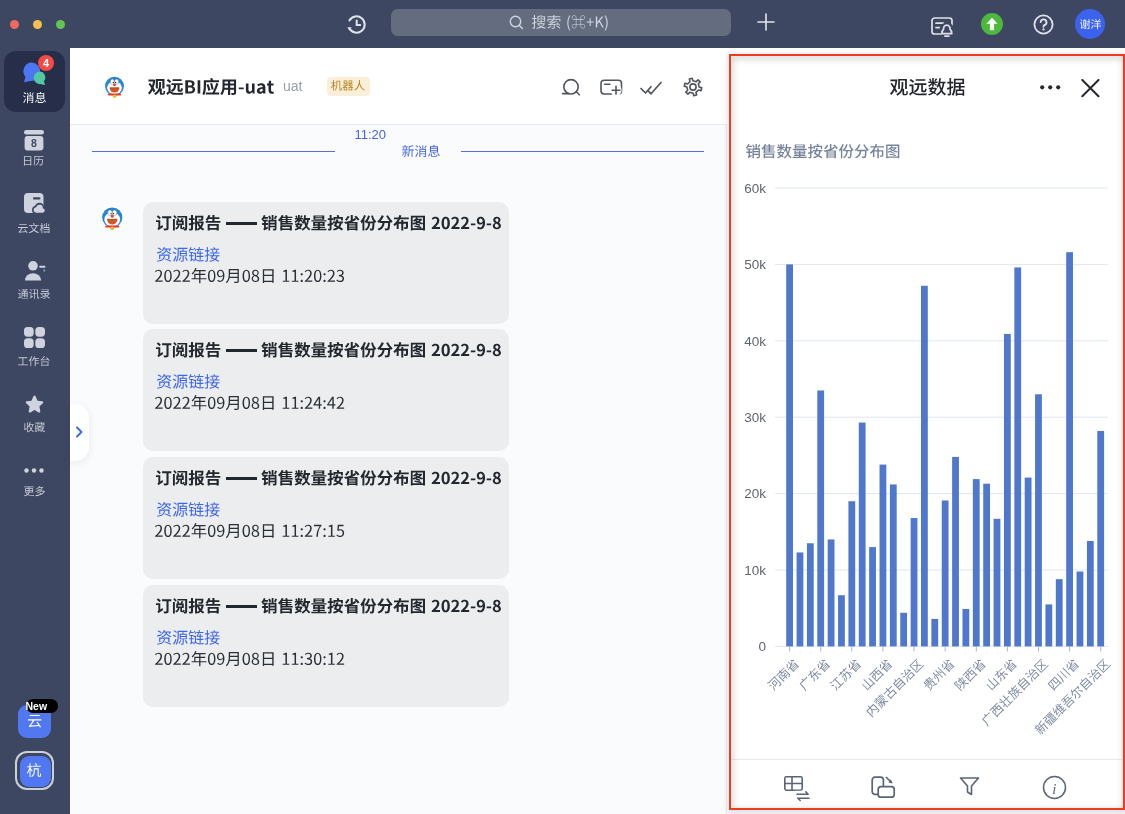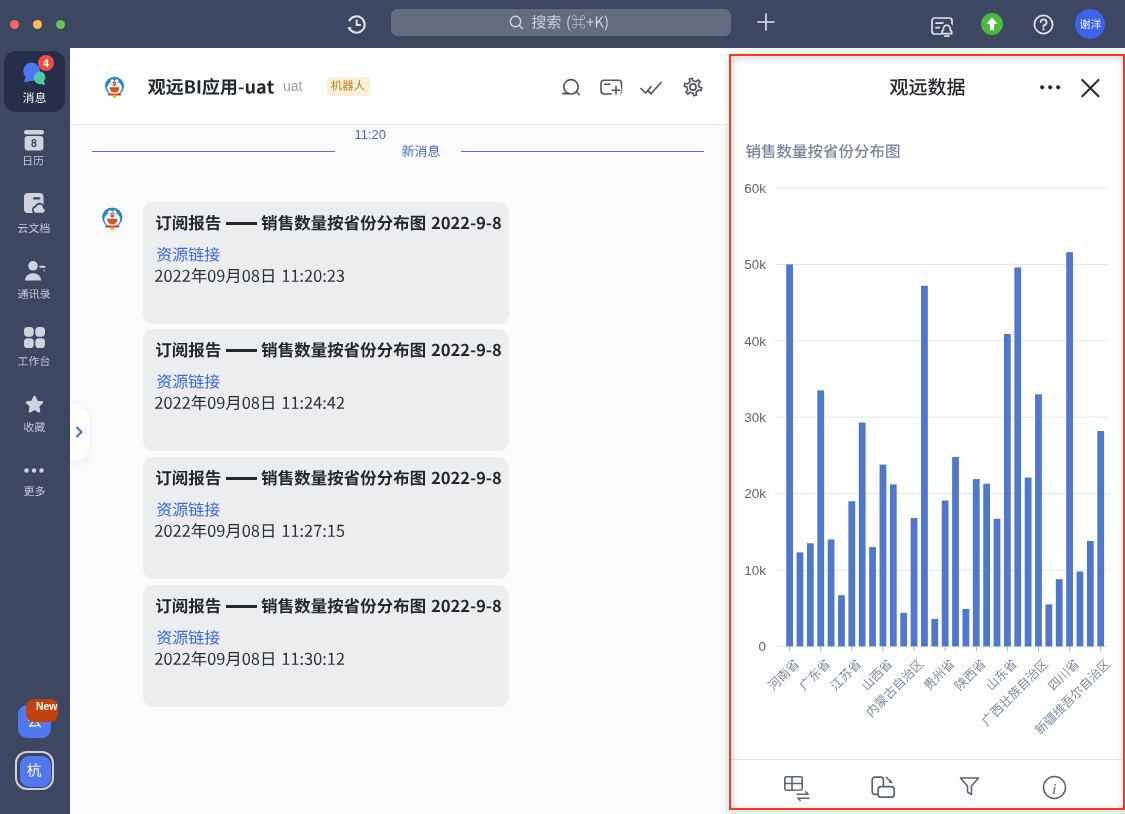--- a/index.html
+++ b/index.html
@@ -100,21 +100,21 @@
     <circle cx="10" cy="4.5" r="2.2"></circle>
     <circle cx="17.5" cy="4.5" r="2.2"></circle>
   </svg>
 <svg style="position:absolute;left:22.6px;top:485.0px" width="23" height="12" viewBox="0 0 23 12">
     <path transform="translate(0.48,10.26)" d="M2.8 -2.6 2.1 -2.3C2.4 -1.7 2.9 -1.2 3.4 -0.8C2.8 -0.4 1.8 -0.1 0.5 0.2C0.7 0.4 0.9 0.7 1 0.9C2.4 0.6 3.5 0.2 4.2 -0.3C5.7 0.5 7.7 0.7 10.3 0.8C10.4 0.6 10.5 0.2 10.7 0C8.2 -0 6.3 -0.2 4.9 -0.8C5.4 -1.4 5.7 -2 5.9 -2.7H9.6V-7H6V-7.9H10.3V-8.7H0.7V-7.9H5.1V-7H1.7V-2.7H5C4.9 -2.2 4.6 -1.7 4.1 -1.3C3.6 -1.6 3.1 -2 2.8 -2.6ZM2.5 -4.5H5.1V-4.1C5.1 -3.8 5.1 -3.6 5.1 -3.4H2.5ZM6 -3.4C6 -3.6 6 -3.8 6 -4.1V-4.5H8.8V-3.4ZM2.5 -6.3H5.1V-5.2H2.5ZM6 -6.3H8.8V-5.2H6Z M16 -9.3C15.3 -8.3 14 -7.3 12.2 -6.5C12.4 -6.4 12.7 -6.1 12.8 -6C13.8 -6.4 14.6 -7 15.4 -7.5H18.5C17.9 -6.9 17.2 -6.3 16.3 -5.8C15.9 -6.1 15.3 -6.5 14.9 -6.7L14.3 -6.3C14.7 -6.1 15.2 -5.7 15.6 -5.4C14.4 -4.8 13.1 -4.4 11.9 -4.2C12 -4 12.2 -3.7 12.3 -3.5C15.1 -4.1 18.3 -5.5 19.8 -8L19.2 -8.3L19.1 -8.3H16.2C16.5 -8.5 16.7 -8.8 16.9 -9.1ZM17.8 -5.4C17 -4.3 15.4 -3.1 13.2 -2.3C13.4 -2.2 13.6 -1.9 13.7 -1.7C15.1 -2.2 16.2 -2.9 17.2 -3.7H20.2C19.6 -2.8 18.8 -2.1 17.9 -1.6C17.5 -1.9 16.9 -2.4 16.5 -2.7L15.8 -2.3C16.2 -1.9 16.7 -1.5 17.1 -1.2C15.6 -0.5 13.7 -0.1 11.8 0.1C12 0.3 12.1 0.7 12.2 0.9C16.1 0.4 19.8 -0.8 21.4 -4.1L20.8 -4.4L20.7 -4.4H18C18.3 -4.7 18.5 -4.9 18.7 -5.2Z" fill="#c8cdd9" fill-opacity="1.0"></path>
   </svg>
 <div class="abs" style="left:18px;top:705px;width:32.5px;height:32.5px;border-radius:9px;background:#5178f1"></div>
 <svg style="position:absolute;left:26.5px;top:713.9px" width="15" height="15" viewBox="0 0 15 15">
     <path transform="translate(0.16,12.40)" d="M2.5 -11.4V-10.3H12.6V-11.4ZM2.1 0.7C2.7 0.4 3.6 0.4 11.9 -0.4C12.2 0.2 12.5 0.8 12.8 1.2L13.9 0.6C13.1 -0.8 11.6 -3 10.3 -4.7L9.3 -4.2C9.9 -3.3 10.6 -2.4 11.2 -1.4L3.6 -0.8C4.8 -2.3 6.1 -4.1 7.1 -6H14.2V-7.2H0.8V-6H5.5C4.5 -4.1 3.3 -2.2 2.9 -1.7C2.4 -1.1 2 -0.7 1.7 -0.6C1.8 -0.2 2.1 0.4 2.1 0.7Z" fill="#ffffff" fill-opacity="1.0"></path>
   </svg>
-<div class="abs" style="left:25.5px;top:699px;width:32px;height:23px;border-radius:8px;background:#c2410c;color:#fff;font-size:10.5px;font-weight:bold;text-align:right;line-height:15px">New</div>
+<div class="abs" style="left:25.5px;top:699px;width:32px;height:14px;border-radius:8px;background:#000000;color:#fff;font-size:10.5px;font-weight:bold;text-align:left;line-height:15px">New</div>
 <div class="abs" style="left:15px;top:751px;width:39px;height:39px;border-radius:12px;border:2.5px solid #ccd1d8;background:transparent"></div>
 <div class="abs" style="left:19.5px;top:755.5px;width:31px;height:31px;border-radius:9px;background:#5178f1"></div>
 <svg style="position:absolute;left:25.9px;top:762.3px" width="16" height="16" viewBox="0 0 16 16">
     <path transform="translate(0.52,13.73)" d="M6 -9.9V-8.9H14.2V-9.9ZM8.4 -12.4C8.8 -11.7 9.2 -10.7 9.4 -10.1L10.5 -10.5C10.3 -11.1 9.9 -12 9.4 -12.7ZM3 -12.6V-9.4H0.8V-8.4H2.9C2.4 -6.4 1.4 -4.2 0.5 -3C0.7 -2.7 0.9 -2.3 1.1 -1.9C1.8 -2.9 2.5 -4.5 3 -6.1V1.2H4V-6.3C4.5 -5.5 5.1 -4.5 5.4 -4L6.1 -4.9C5.8 -5.4 4.5 -7.3 4 -7.8V-8.4H5.6V-9.4H4V-12.6ZM7.2 -7.4V-4.6C7.2 -3 6.9 -1 4.7 0.4C5 0.6 5.3 1.1 5.5 1.3C7.8 -0.3 8.3 -2.7 8.3 -4.6V-6.3H11.1V-0.7C11.1 0.3 11.2 0.6 11.4 0.8C11.7 1 12 1.1 12.3 1.1C12.5 1.1 12.9 1.1 13.1 1.1C13.4 1.1 13.7 1 13.9 0.9C14.1 0.7 14.3 0.5 14.4 0.2C14.4 -0.2 14.5 -1.2 14.5 -1.9C14.2 -2.1 13.8 -2.2 13.6 -2.4C13.6 -1.5 13.6 -0.8 13.6 -0.5C13.5 -0.2 13.5 -0.1 13.4 -0C13.3 0 13.2 0.1 13 0.1C12.9 0.1 12.7 0.1 12.6 0.1C12.5 0.1 12.4 0.1 12.3 0C12.2 -0.1 12.2 -0.3 12.2 -0.7V-7.4Z" fill="#ffffff" fill-opacity="1.0"></path>
   </svg>
 <div class="abs" style="left:70px;top:48px;width:657px;height:766px;background:#fafbfc;border-right:1px solid #e8eaec"></div>
 <div class="abs" style="left:70px;top:48px;width:657px;height:77px;background:#ffffff;border-bottom:1px solid #e8eaed"></div>
 <svg class="abs" style="left:99.5px;top:72.5px" width="29" height="29" viewBox="0 0 40 40">
 <circle cx="20" cy="20" r="20" fill="#fff"></circle>
 <circle cx="20" cy="18" r="13" fill="#2287d3"></circle>

